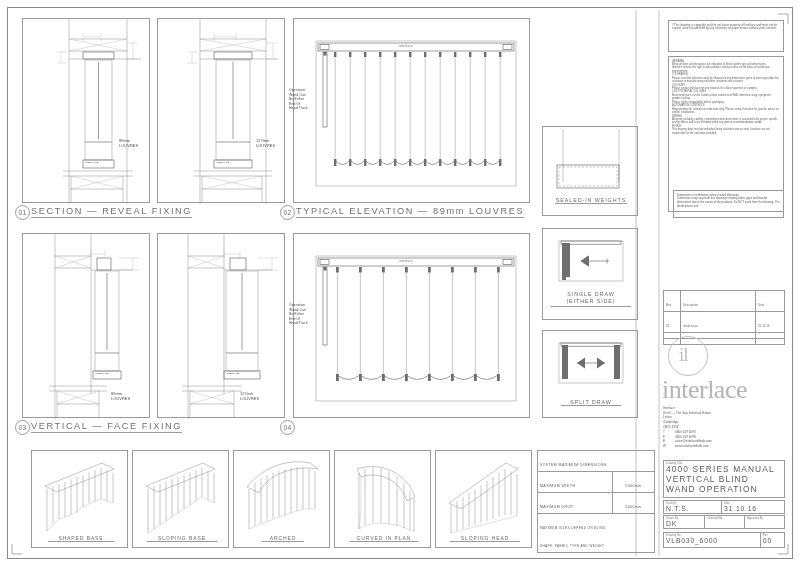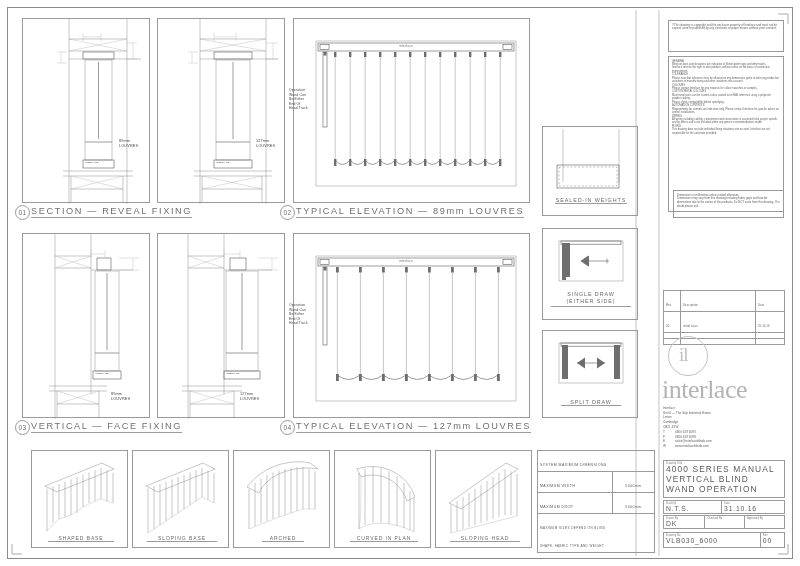--- a/index.html
+++ b/index.html
@@ -399,21 +399,20 @@
     </svg>
     <div class="lbl" style="left:105px; top:25px; font-size:3px; letter-spacing:0.3px; color:#6a6a6a;">interlace</div>
   </div>
   <div class="lbl" style="left:289px; top:303px; font-size:3.4px;">Operation
 Wand Can
 Be Either
 End Of
 Head Track</div>
 
   <div class="bubble" style="left:280px; top:420px;">04</div>
-  <div class="title-cap" style="left:296px; top:421px;">TYPICAL ELEVATION  —  127mm LOUVRES</div>
 
   <div class="panel" style="left:542px; top:126px; width:96px; height:90px;">
     <svg width="96" height="90" viewBox="0 0 96 90">
       <line class="ln" x1="20" y1="2" x2="20" y2="55"></line>
       <line class="ln" x1="76" y1="2" x2="76" y2="55"></line>
       <rect class="ln-d" x="14" y="38" width="62" height="23" fill="#ffffff"></rect>
       <rect x="16" y="40" width="58" height="19" fill="none" stroke="#8a8a8a" stroke-width="0.5" stroke-dasharray="2.2,1.6"></rect>
     </svg>
     <div class="sub-cap" style="left:12px; top:70px; width:72px;">SEALED-IN WEIGHTS</div>
   </div>

